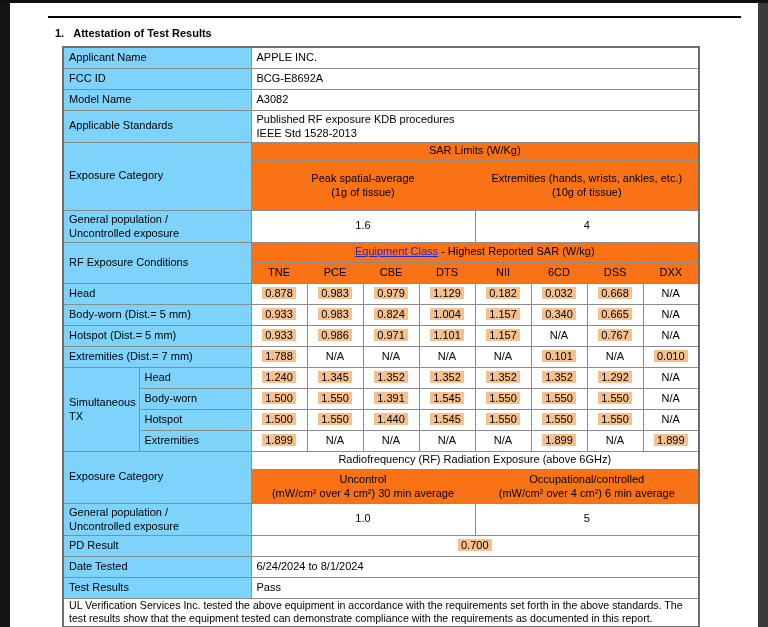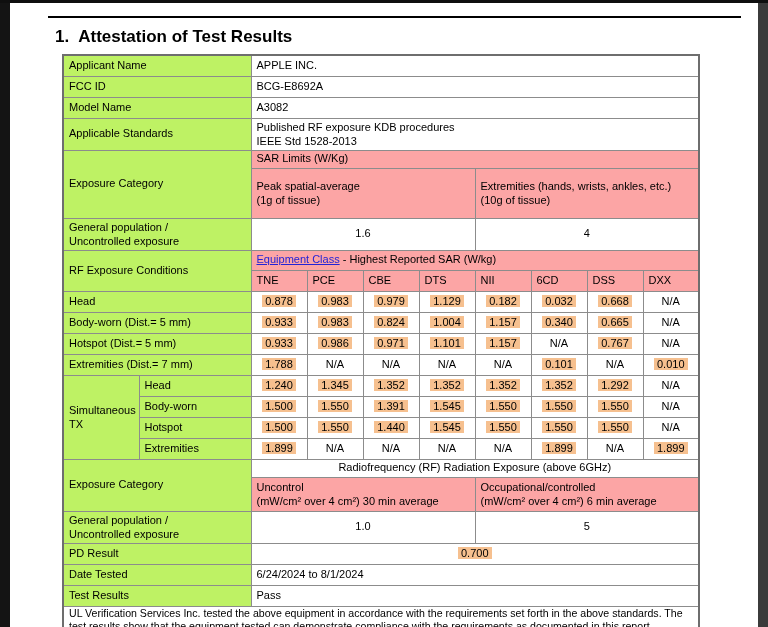--- a/index.html
+++ b/index.html
@@ -21,42 +21,42 @@
     padding-top: 9px;
   }
   .doc-header {
     display: flex; justify-content: space-between;
     margin: 2px 21px 0 45px;
     font-size: 11.5px; color: #1a1a1a;
   }
   .header-rule { margin: 4px 17px 0 38px; border-bottom: 2px solid #000; height: 0; }
   .doc-title {
     margin: 9px 0 7px 45px;
-    font-size: 17px; font-weight: bold; color: #000;
+    font-size: 11px; font-weight: bold; color: #000;
   }
   .doc-title .t-num { display: inline-block; margin-right: 9px; }
 
   table.main {
     margin-left: 52px;
     width: 636px;
     border-collapse: collapse;
     table-layout: fixed;
     border: 2px solid #6e6e6e;
     font-size: 11px;
   }
   table.main td {
     border: 1px solid #8c8c8c;
     padding: 0 5px;
     line-height: 1.25;
     overflow: hidden;
   }
-  td.lbl   { background: #bef264; text-align: left; padding-left: 6px; }
+  td.lbl   { background: #7dd3fc; text-align: left; padding-left: 6px; }
   td.val-l { text-align: left; padding-left: 18px; }
   td.ctr   { text-align: center; }
-  td.hdr-tan { background: #fca5a5; text-align: left; }
+  td.hdr-tan { background: #f97316; text-align: center; }
   td.num   { text-align: center; padding: 0 2px; }
   .mark    { background: #f6c08f; padding: 0 3px; }
   .two-line div { line-height: 1.3; }
   .link { color: #2323d6; text-decoration: underline; cursor: pointer; }
   td.footer-cell {
     font-size: 10.6px;
     padding: 3px 6px 4px 6px;
     line-height: 1.32;
     text-align: left;
     vertical-align: top;

